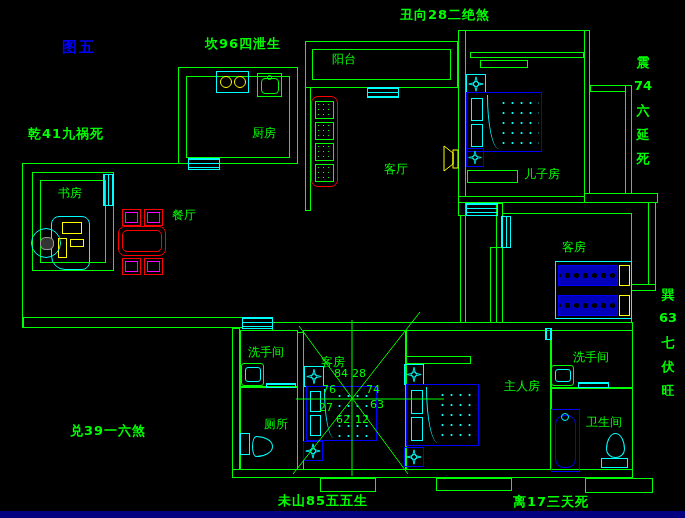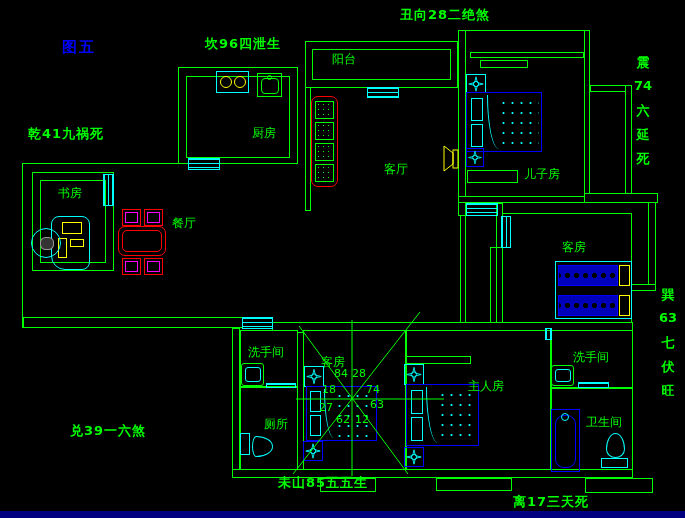--- a/index.html
+++ b/index.html
@@ -225,21 +225,21 @@
       <rect x="453" y="150" width="5" height="18"></rect>
     </g>
   </svg>
 
   <span class="abs figlbl" style="left:62px;top:38px">图五</span>
 
   <span class="abs lbl fs" style="left:205px;top:37px">坎96四泄生</span>
   <span class="abs lbl fs" style="left:400px;top:8px">丑向28二绝煞</span>
   <span class="abs lbl fs" style="left:28px;top:127px">乾41九祸死</span>
   <span class="abs lbl fs" style="left:70px;top:424px">兑39一六煞</span>
-  <span class="abs lbl fs" style="left:278px;top:476px">未山85五五生</span>
+  <span class="abs lbl fs" style="left:278px;top:494px">未山85五五生</span>
   <span class="abs lbl fs" style="left:513px;top:495px">离17三天死</span>
 
   <div class="abs vert" style="left:632px;top:54px;width:22px">
     <span>震</span>
     <span>74</span>
     <span>六</span>
     <span>延</span>
     <span>死</span>
   </div>
   <div class="abs vert" style="left:657px;top:286px;width:22px">
@@ -249,31 +249,31 @@
     <span>伏</span>
     <span>旺</span>
   </div>
 
   <span class="abs lbl" style="left:332px;top:53px">阳台</span>
   <span class="abs lbl" style="left:252px;top:127px">厨房</span>
   <span class="abs lbl" style="left:384px;top:163px">客厅</span>
   <span class="abs lbl" style="left:524px;top:168px">儿子房</span>
   <span class="abs lbl" style="left:562px;top:241px">客房</span>
   <span class="abs lbl" style="left:58px;top:187px">书房</span>
-  <span class="abs lbl" style="left:172px;top:217px">餐厅</span>
+  <span class="abs lbl" style="left:172px;top:209px">餐厅</span>
   <span class="abs lbl" style="left:248px;top:346px">洗手间</span>
   <span class="abs lbl" style="left:264px;top:418px">厕所</span>
   <span class="abs lbl" style="left:321px;top:356px">客房</span>
-  <span class="abs lbl" style="left:468px;top:380px">主人房</span>
+  <span class="abs lbl" style="left:504px;top:380px">主人房</span>
   <span class="abs lbl" style="left:573px;top:351px">洗手间</span>
   <span class="abs lbl" style="left:586px;top:416px">卫生间</span>
 
   <span class="abs lbl num" style="left:334px;top:368px">84</span>
   <span class="abs lbl num" style="left:352px;top:368px">28</span>
-  <span class="abs lbl num" style="left:322px;top:384px">18</span>
+  <span class="abs lbl num" style="left:322px;top:384px">76</span>
   <span class="abs lbl num" style="left:366px;top:384px">74</span>
   <span class="abs lbl num" style="left:319px;top:402px">27</span>
   <span class="abs lbl num" style="left:370px;top:399px">63</span>
   <span class="abs lbl num" style="left:336px;top:414px">62</span>
   <span class="abs lbl num" style="left:355px;top:414px">12</span>
 
   <div class="abs statusbar" style="left:0;top:511px;width:685px;height:7px"></div>
 </div>
 
 </body></html>

